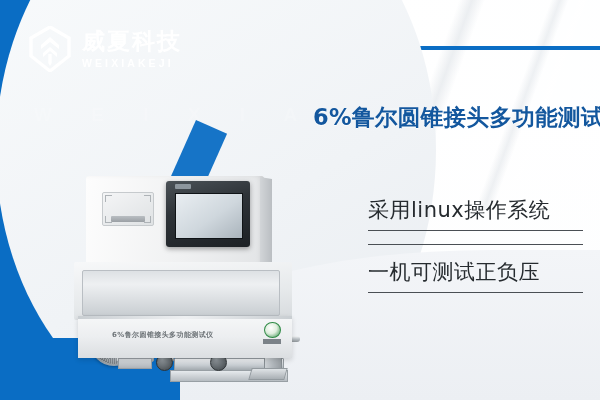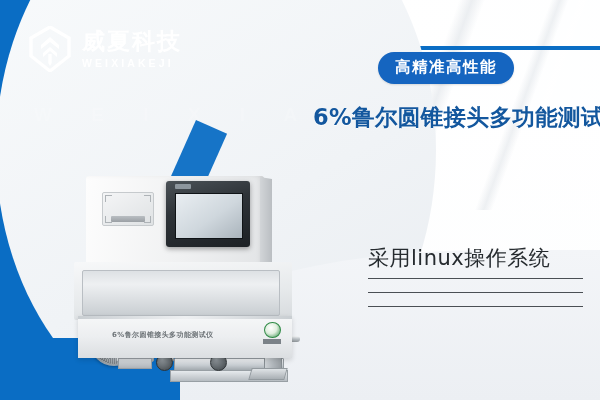--- a/index.html
+++ b/index.html
@@ -105,21 +105,21 @@
     color:#13579e;font-size:22.5px;font-weight:bold;letter-spacing:.4px;
     white-space:nowrap;
     font-family:"DejaVu Sans","Liberation Sans",sans-serif;
     text-shadow:0 1px 0 rgba(255,255,255,.7);
   }
 
   .features{position:absolute;left:368px;top:196px;width:215px;}
   .feature-row{
     font-size:21px;color:#262b2f;font-weight:normal;letter-spacing:.5px;
     font-family:"DejaVu Sans","Liberation Sans",sans-serif;
-    padding-bottom:6px;white-space:nowrap;margin-top:48px;
+    padding-bottom:6px;white-space:nowrap;
   }
   .feature-rule{
     height:1px;background:#4a4f54;margin-bottom:13px;width:100%;
   }
 
   
   .machine{position:absolute;left:74px;top:176px;width:232px;height:186px;}
   .cab-back{
     position:absolute;left:12px;top:0;width:178px;height:92px;
     background:linear-gradient(100deg,#fdfdfd 0%,#f0f1f2 55%,#e2e4e6 100%);
@@ -307,27 +307,27 @@
       </svg>
     </span>
     <span class="logo-text">
       <span class="logo-cn">威夏科技</span>
       <span class="logo-en">WEIXIAKEJI</span>
     </span>
   </div>
 
   <div class="watermark">W E I X I A K E J I</div>
 
-  <div class="badge">高精准高性能</div>
   <div class="title">6%鲁尔圆锥接头多功能测试仪</div>
 
   <div class="features">
     <div class="feature-row">采用linux操作系统</div>
     <div class="feature-rule"></div>
     <div class="feature-rule"></div>
+    <div class="feature-row">一机可测试正负压</div>
     <div class="feature-rule"></div>
   </div>
 
   <div class="machine">
     <div class="cab-back"></div>
     <div class="cab-back-edge"></div>
 
     <div class="panel-door">
       <span class="corner c1"></span>
         <span class="corner c2"></span>

